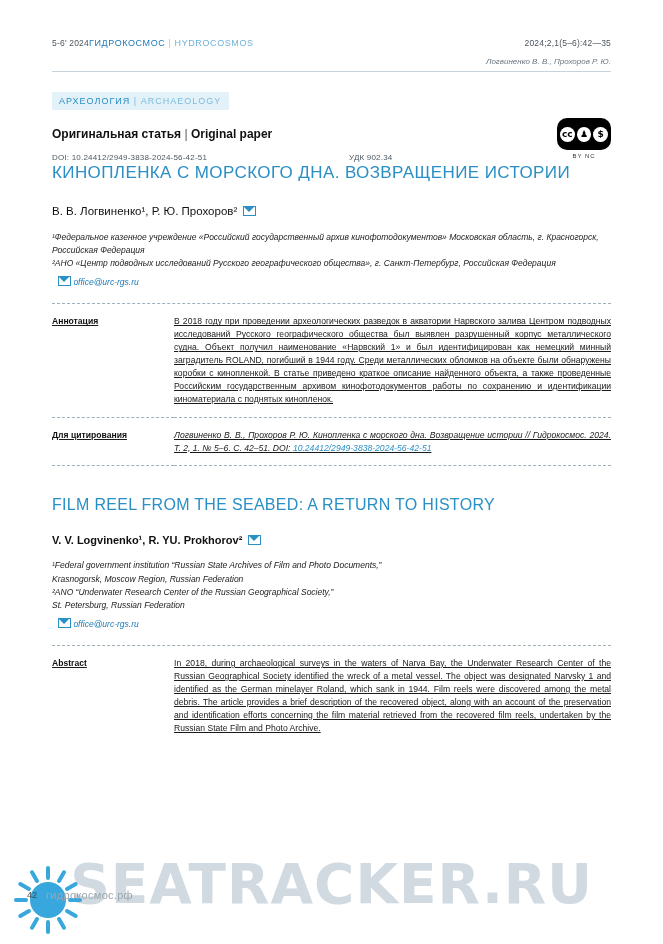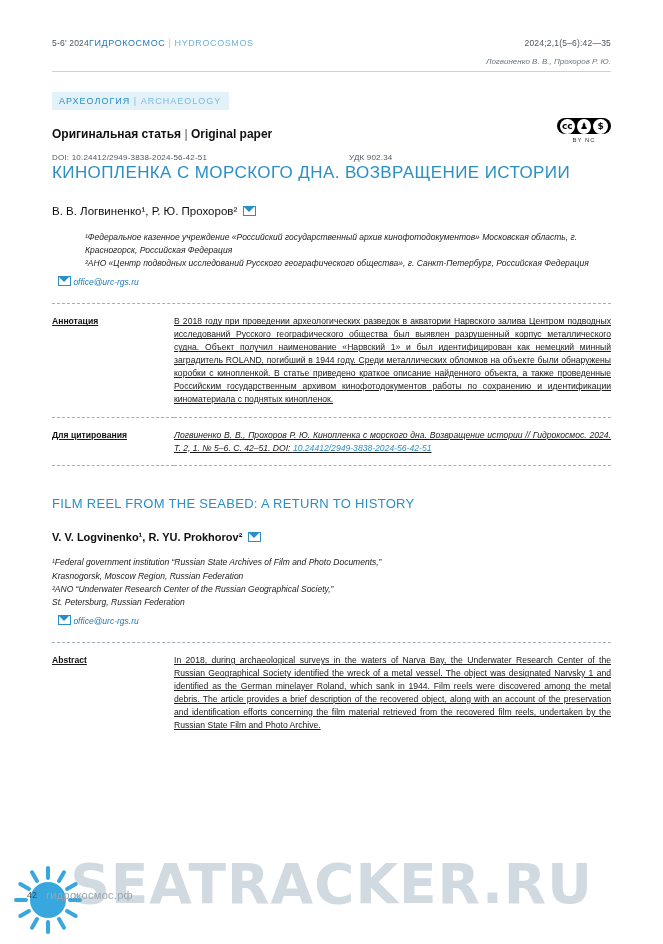--- a/index.html
+++ b/index.html
@@ -94,21 +94,21 @@
   }
   .doi { width: 297px; }
   .udk { }
 
   
   .cc-badge {
     position: absolute;
     right: 52px;
     top: 118px;
     width: 54px;
-    height: 16px;
+    height: 32px;
     background: #000;
     border-radius: 10px;
     display: flex;
     align-items: center;
     padding: 0 3px;
     box-sizing: border-box;
     gap: 2px;
   }
   .cc-circ {
     width: 15px; height: 15px;
@@ -161,21 +161,20 @@
     border-left: 5.5px solid transparent;
     border-right: 5.5px solid transparent;
     border-top: 5px solid #2a8fc4;
   }
   .affil {
     margin-top: 14px;
     font-size: 8.5px;
     font-style: italic;
     line-height: 1.55;
     color: #222;
-    margin-left: 33px;
   }
   .email-line {
     margin-top: 6px;
     font-size: 8.5px;
     font-style: italic;
     color: #1d7ab8;
   }
 
   
   .dashed {
@@ -201,21 +200,21 @@
     padding-right: 10px !important;
   }
   .meta-value { color: #1a1a1a; text-align: justify; }
   .meta-value.italic { font-style: italic; }
   .link { color: #2a8fc4; }
   .dashed-row td { border-bottom: 1px dashed #9fb0bb; }
 
   
   .title-en {
     margin-top: 30px;
-    font-size: 13px;
+    font-size: 16px;
     color: #2a8fc4;
     letter-spacing: 0.3px;
   }
   .authors-en {
     margin-top: 20px;
     font-size: 11px;
     font-weight: bold;
     color: #111;
   }
   .affil-en {

